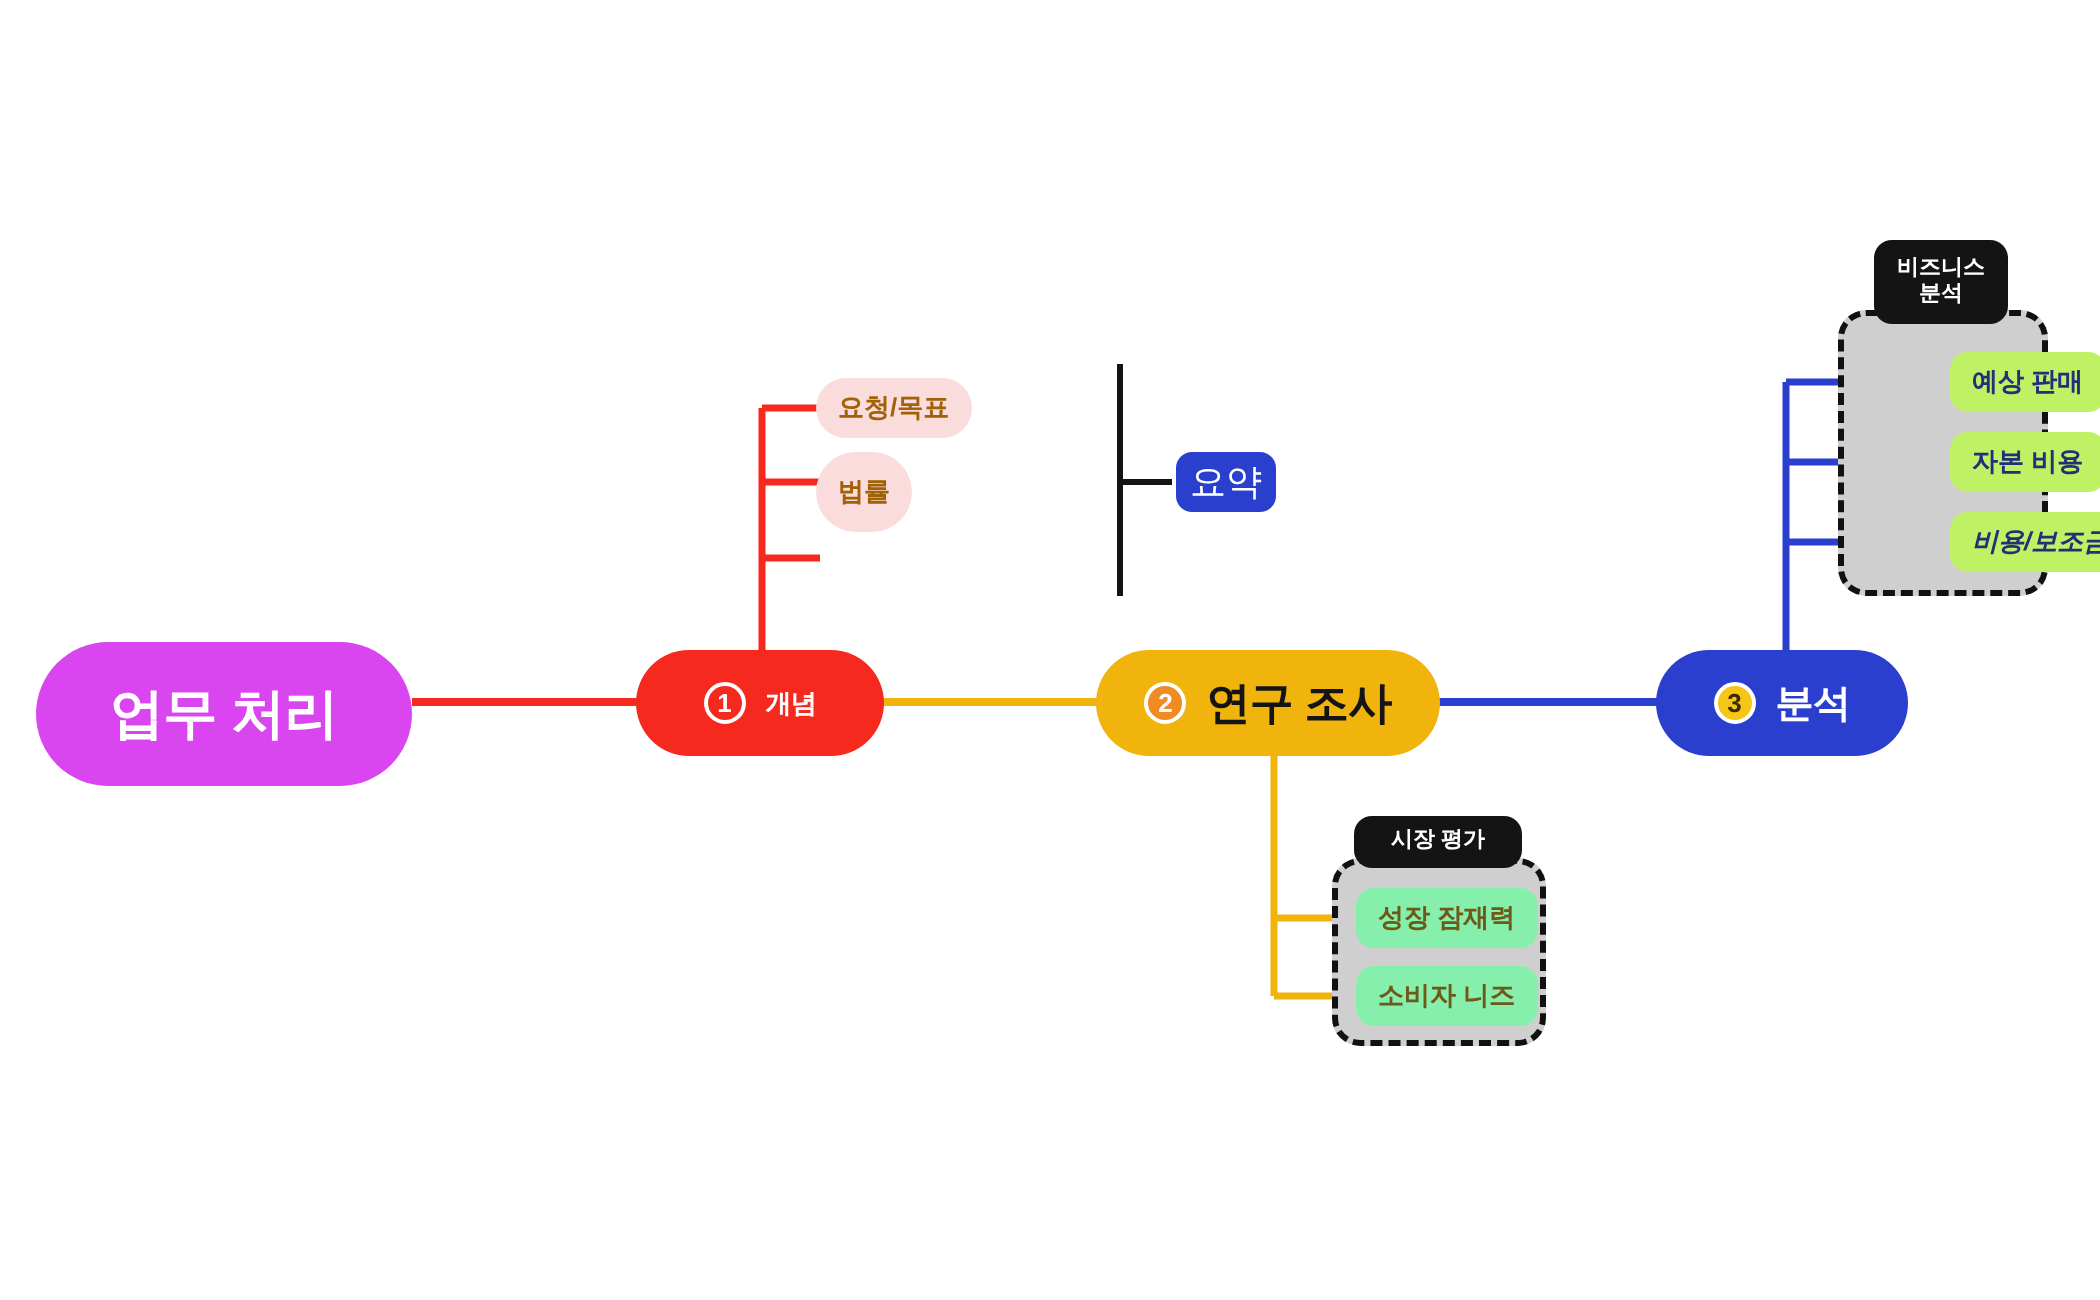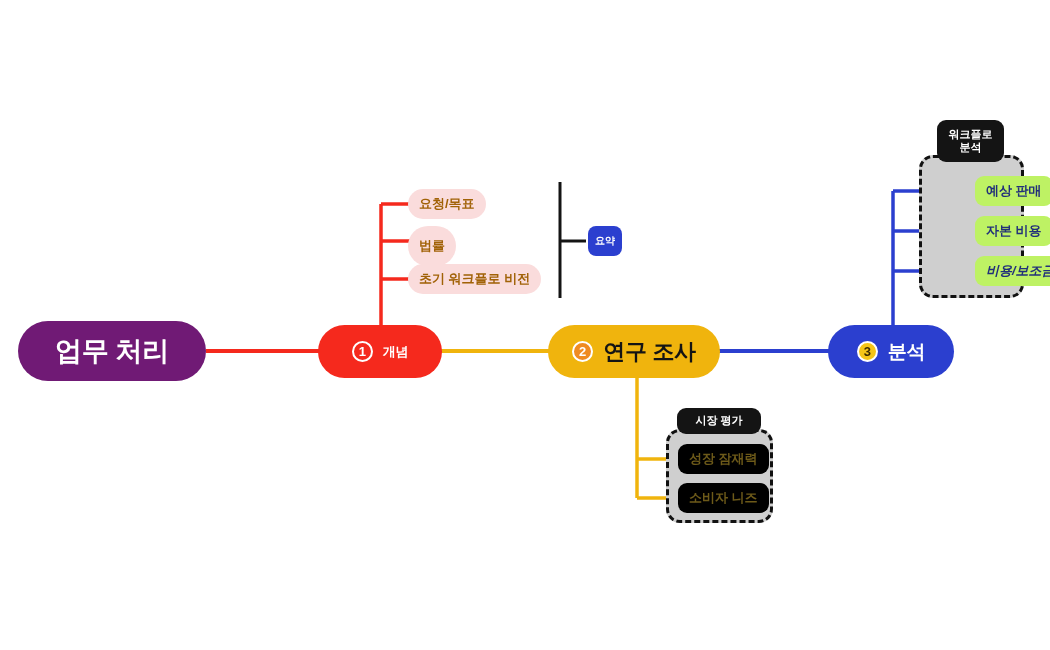--- a/index.html
+++ b/index.html
@@ -47,22 +47,22 @@
     justify-content: center;
     border-radius: 50%;
     font-weight: bold;
     box-sizing: border-box;
   }
 
   #node-root {
     left: 18px;
     top: 321px;
     width: 188px;
-    height: 60px;
-    background: #701a75;
+    height: 72px;
+    background: #d946ef;
   }
   #node-root .label {
     color: #ffffff;
     font-size: 27px;
   }
 
   #node-concept {
     left: 318px;
     top: 325px;
     width: 124px;
@@ -138,50 +138,50 @@
     background: #fadcdc;
     color: #a16207;
     border-radius: 999px;
   }
   .chip-periwinkle {
     background: #bef264;
     color: #22307a;
     margin-left: 43px;
   }
   .chip-khaki {
-    background: #000000;
+    background: #86efac;
     color: #6d5a19;
   }
 
   #chip-request { left: 408px; top: 189px; height: 30px; }
   #chip-law     { left: 408px; top: 226px; height: 40px; }
   #chip-vision  { left: 408px; top: 264px; height: 30px; }
 
   #chip-sales   { left: 932px; top: 176px; height: 30px; }
   #chip-capital { left: 932px; top: 216px; height: 30px; }
   #chip-subsidy { left: 932px; top: 256px; height: 30px; font-style: italic; }
 
   #chip-growth  { left: 678px; top: 444px; height: 30px; }
   #chip-needs   { left: 678px; top: 483px; height: 30px; }
 
   
   #badge-summary {
     position: absolute;
     left: 588px;
     top: 226px;
-    width: 34px;
+    width: 50px;
     height: 30px;
     display: flex;
     align-items: center;
     justify-content: center;
     background: #2b3fcf;
     color: #ffffff;
     border-radius: 8px;
-    font-size: 10px;
-    font-weight: bold;
+    font-size: 18px;
+    font-weight: normal;
     white-space: nowrap;
   }
 
   
   .group-box {
     position: absolute;
     box-sizing: border-box;
     background: #cfcfcf;
     border: 3px dashed #111111;
     border-radius: 14px;
@@ -235,21 +235,21 @@
 
     <line x1="893" y1="191" x2="893" y2="351" stroke="#2b3fcf" stroke-width="3.5"></line>
     <line x1="893" y1="191" x2="934" y2="191" stroke="#2b3fcf" stroke-width="3.5"></line>
     <line x1="893" y1="231" x2="934" y2="231" stroke="#2b3fcf" stroke-width="3.5"></line>
     <line x1="893" y1="271" x2="934" y2="271" stroke="#2b3fcf" stroke-width="3.5"></line>
   </svg>
 
   <div class="group-box" id="group-biz"></div>
   <div class="group-box" id="group-market"></div>
 
-  <div class="group-tab" id="tab-biz">워크플로
+  <div class="group-tab" id="tab-biz">비즈니스
 분석</div>
   <div class="group-tab" id="tab-market">시장 평가</div>
 
   <div class="node" id="node-root">
     <span class="label">업무 처리</span>
   </div>
 
   <div class="node" id="node-concept">
     <span class="badge-num">1</span>
     <span class="label">개념</span>
@@ -260,21 +260,20 @@
     <span class="label">연구 조사</span>
   </div>
 
   <div class="node" id="node-analysis">
     <span class="badge-num">3</span>
     <span class="label">분석</span>
   </div>
 
   <div class="chip chip-pink" id="chip-request">요청/목표</div>
   <div class="chip chip-pink" id="chip-law">법률</div>
-  <div class="chip chip-pink" id="chip-vision">초기 워크플로 비전</div>
 
   <div id="badge-summary">요약</div>
 
   <div class="chip chip-periwinkle" id="chip-sales">예상 판매</div>
   <div class="chip chip-periwinkle" id="chip-capital">자본 비용</div>
   <div class="chip chip-periwinkle" id="chip-subsidy">비용/보조금</div>
 
   <div class="chip chip-khaki" id="chip-growth">성장 잠재력</div>
   <div class="chip chip-khaki" id="chip-needs">소비자 니즈</div>
 

